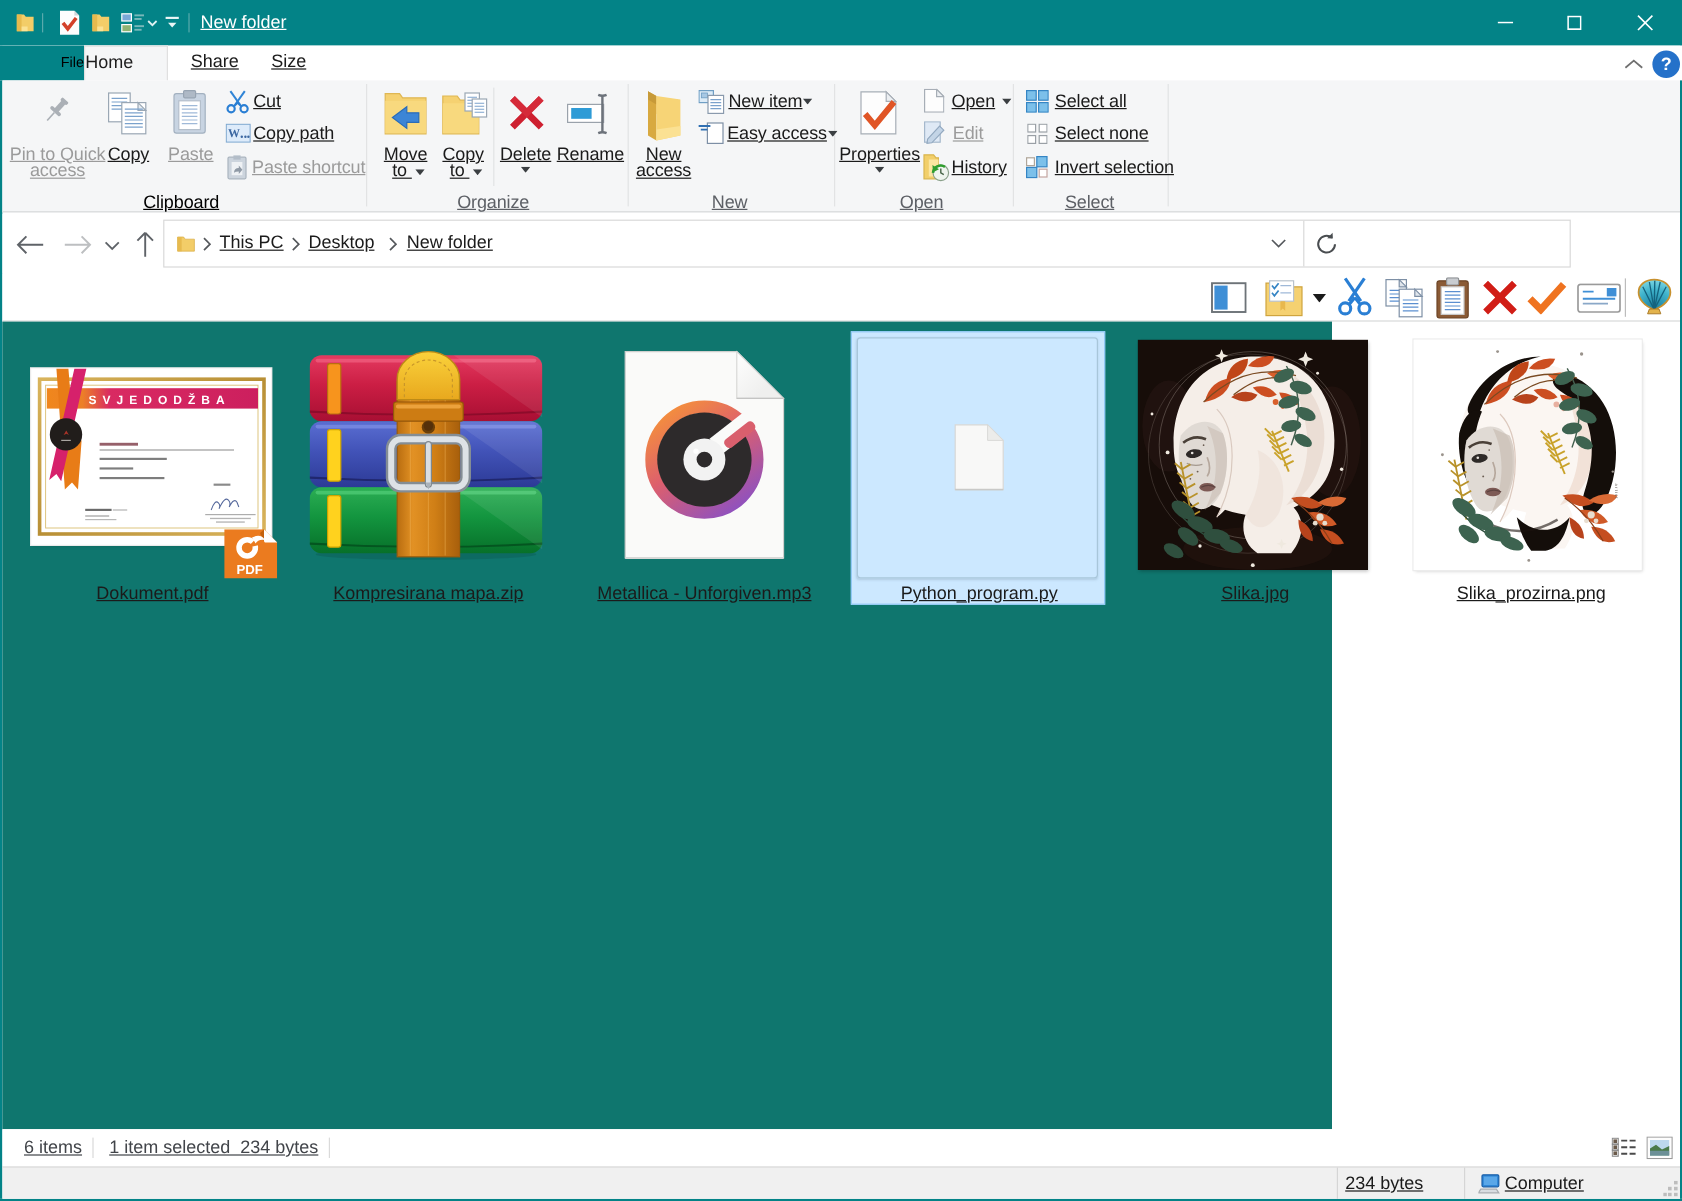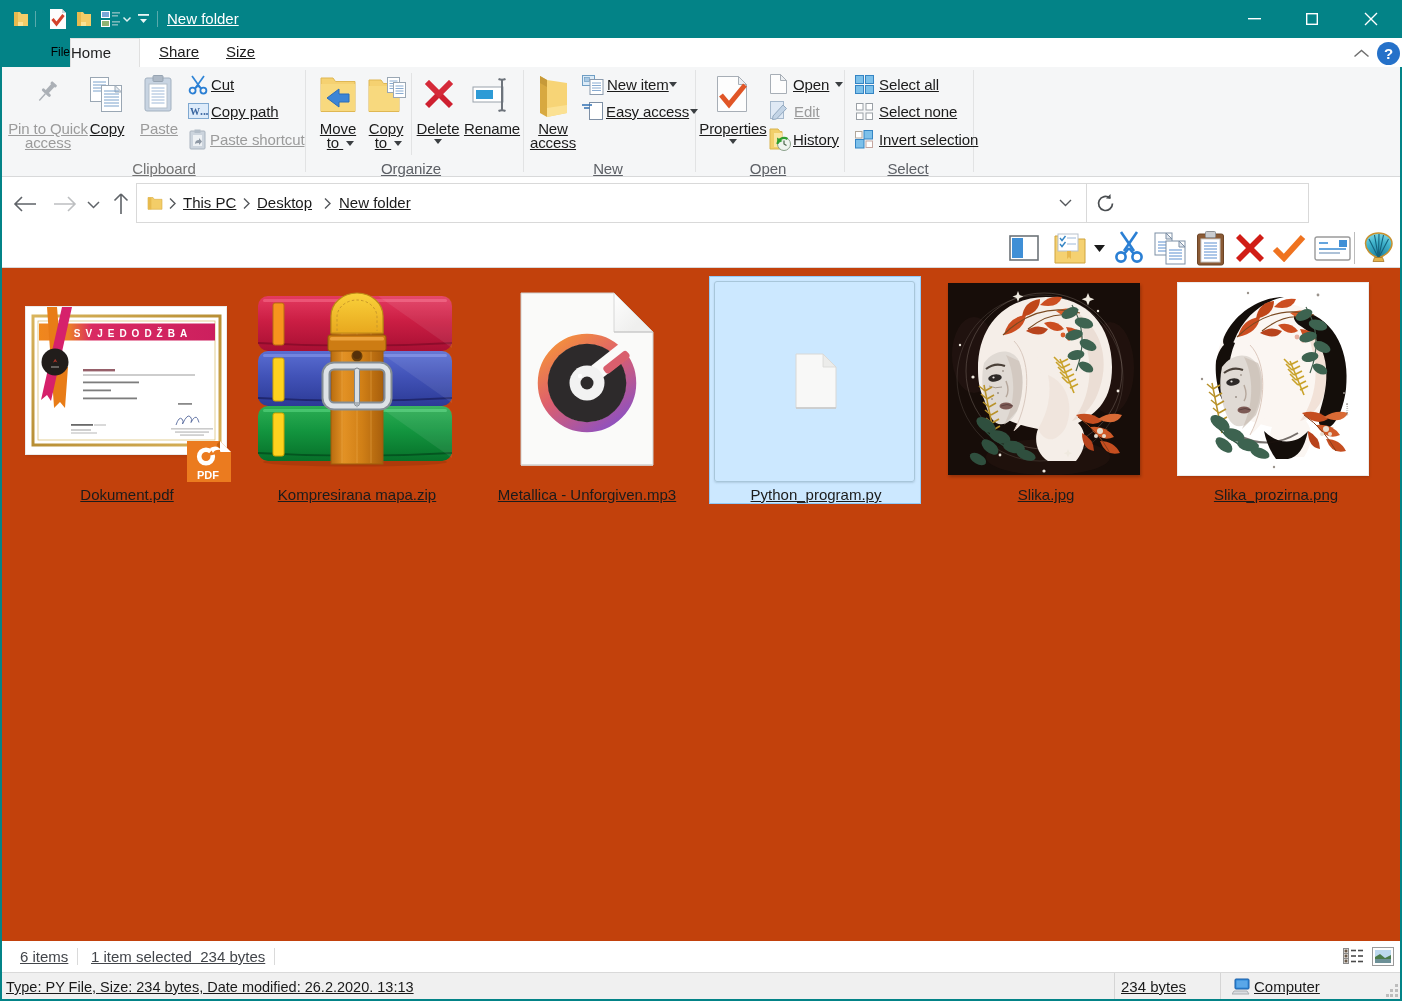--- a/index.html
+++ b/index.html
@@ -160,21 +160,21 @@
     </svg>
     <div class="txt" style="left:209px;top:36px">Copy path</div>
 
     <svg class="abs" style="left:187px;top:62px" width="18" height="21" viewBox="0 0 18 21">
       <rect x="1" y="2" width="15" height="18" rx="1" fill="#ccd4dd" stroke="#aab4bf"></rect>
       <rect x="5.5" y="0.5" width="6" height="3.5" fill="#b3bdc8"></rect>
       <rect x="4" y="6" width="9" height="11" fill="#eef1f4"></rect>
       <path d="M6 15 q0 -4 4 -4 l0 -2 l3 3.5 l-3 3.5 l0 -2 q-3 0 -4 1" fill="#8f99a5"></path>
     </svg>
     <div class="txt gray" style="left:208px;top:64px">Paste shortcut</div>
-    <div class="txt ctr" style="left:162px;top:93px;color:#737373">Clipboard</div>
+    <div class="txt ctr" style="left:149px;top:93px;color:#000000">Clipboard</div>
 
     <svg class="abs" style="left:317px;top:9px" width="38" height="40" viewBox="0 0 38 40">
       <path d="M2 2 h12 l2.5 3.5 H36 v30 H2 Z" fill="#f5d171" stroke="#dfb753"></path>
       <path d="M2 8 h34 v27 H2 Z" fill="#f8d97e"></path>
       <path d="M20 13 v5 h10 v8 h-10 v5 l-12 -9 Z" fill="#3c85d6" stroke="#2a6cb8"></path>
     </svg>
     <div class="txt ctr" style="left:336px;top:53px">Move</div>
     <div class="txt ctr" style="left:333px;top:67px">to&nbsp;</div>
     <svg class="abs" style="left:344px;top:74px" width="8" height="5" viewBox="0 0 8 5">
         <path d="M0 0 h8 l-4 5 Z" fill="#3b3f42"></path>
@@ -467,21 +467,21 @@
             <stop offset="0.55" stop-color="#3fb3cc"></stop>
             <stop offset="1" stop-color="#8fe0ea"></stop>
           </radialGradient>
         </defs>
       <path d="M16.5 27 C8 24 3.5 18 3.5 12.5 C3.5 6 9.5 2 16.5 2 C23.5 2 30 6 30 12.5 C30 18 25 24 16.5 27 Z" fill="url(#shg)" stroke="#c8912f" stroke-width="1.5"></path>
       <path d="M16.5 27 L7 8 M16.5 27 L12.5 4 M16.5 27 L17 3 M16.5 27 L21.5 4 M16.5 27 L26.5 8" stroke="#14637e" stroke-width="1.1" fill="none"></path>
       <path d="M12.5 26.5 h8 l1.5 4 h-11 Z" fill="#e3b34c" stroke="#a87722" stroke-width="0.8"></path>
     </svg>
   </div>
 
-  <div id="files" class="abs" style="left:2px;top:268px;width:1398px;height:673px;background:#c2410c">
+  <div id="files" class="abs" style="left:2px;top:268px;width:1108px;height:673px;background:#0f766e">
 
     <div class="abs" style="left:707px;top:8px;width:212px;height:228px;background:#cce8ff;border:1px solid #91c9f7"></div>
     <div class="abs" style="left:712px;top:13px;width:201px;height:201px;border:1px solid #a8c6da;border-radius:3px;box-shadow:0 1px 2px rgba(120,150,170,0.35)"></div>
 
     <div class="abs" style="left:24px;top:39px;width:200px;height:147px;background:#fff;box-shadow:0 0 0 1px #ebebeb,1px 2px 3px rgba(0,0,0,0.12)">
       <svg width="200" height="147" viewBox="0 0 200 147">
         <defs>
           <linearGradient id="banner" x1="0" y1="0" x2="1" y2="0">
             <stop offset="0" stop-color="#f0871c"></stop>
               <stop offset="0.17" stop-color="#ec7f28"></stop>
@@ -904,21 +904,20 @@
     </svg>
     <svg class="abs" style="left:1370px;top:6px" width="22" height="19" viewBox="0 0 22 19">
       <rect x="0.5" y="0.5" width="21" height="18" fill="#fdfdfd" stroke="#9a9a9a"></rect>
       <rect x="3" y="3" width="16" height="13" fill="#bcd8ee"></rect>
       <path d="M3 10 L8 7 L13 11 L19 8 V16 H3 Z" fill="#4a7a4a"></path>
       <path d="M3 12 h16 v4 h-16 Z" fill="#7a9ab8" opacity="0.7"></path>
     </svg>
   </div>
 
   <div id="status2" class="abs" style="left:2px;top:972px;width:1398px;height:27px;background:#f0f0f0;border-top:1px solid #d9d9d9">
-    <div class="txt" style="left:4px;top:6px;color:#1a1a1a;font-size:14.5px">Type: PY File, Size: 234 bytes, Date modified: 26.2.2020. 13:13</div>
     <div class="abs" style="left:1112px;top:0;width:1px;height:26px;background:#d5d5d5"></div>
     <div class="txt" style="left:1119px;top:5px;color:#1a1a1a">234 bytes</div>
     <div class="abs" style="left:1218px;top:0;width:1px;height:26px;background:#d5d5d5"></div>
     <svg class="abs" style="left:1230px;top:5px" width="19" height="17" viewBox="0 0 19 17">
       <rect x="3" y="1" width="14" height="10" rx="1" fill="#2f88d8" stroke="#1a5fa8"></rect>
       <rect x="4.5" y="2.5" width="11" height="7" fill="#5aa7e8"></rect>
       <path d="M2 13 h13 l2 3 h-17 Z" fill="#d9dde1" stroke="#a9adb1"></path>
     </svg>
     <div class="txt" style="left:1252px;top:5px;color:#1a1a1a">Computer</div>
     <svg class="abs" style="left:1384px;top:11px" width="13" height="13" viewBox="0 0 13 13">

